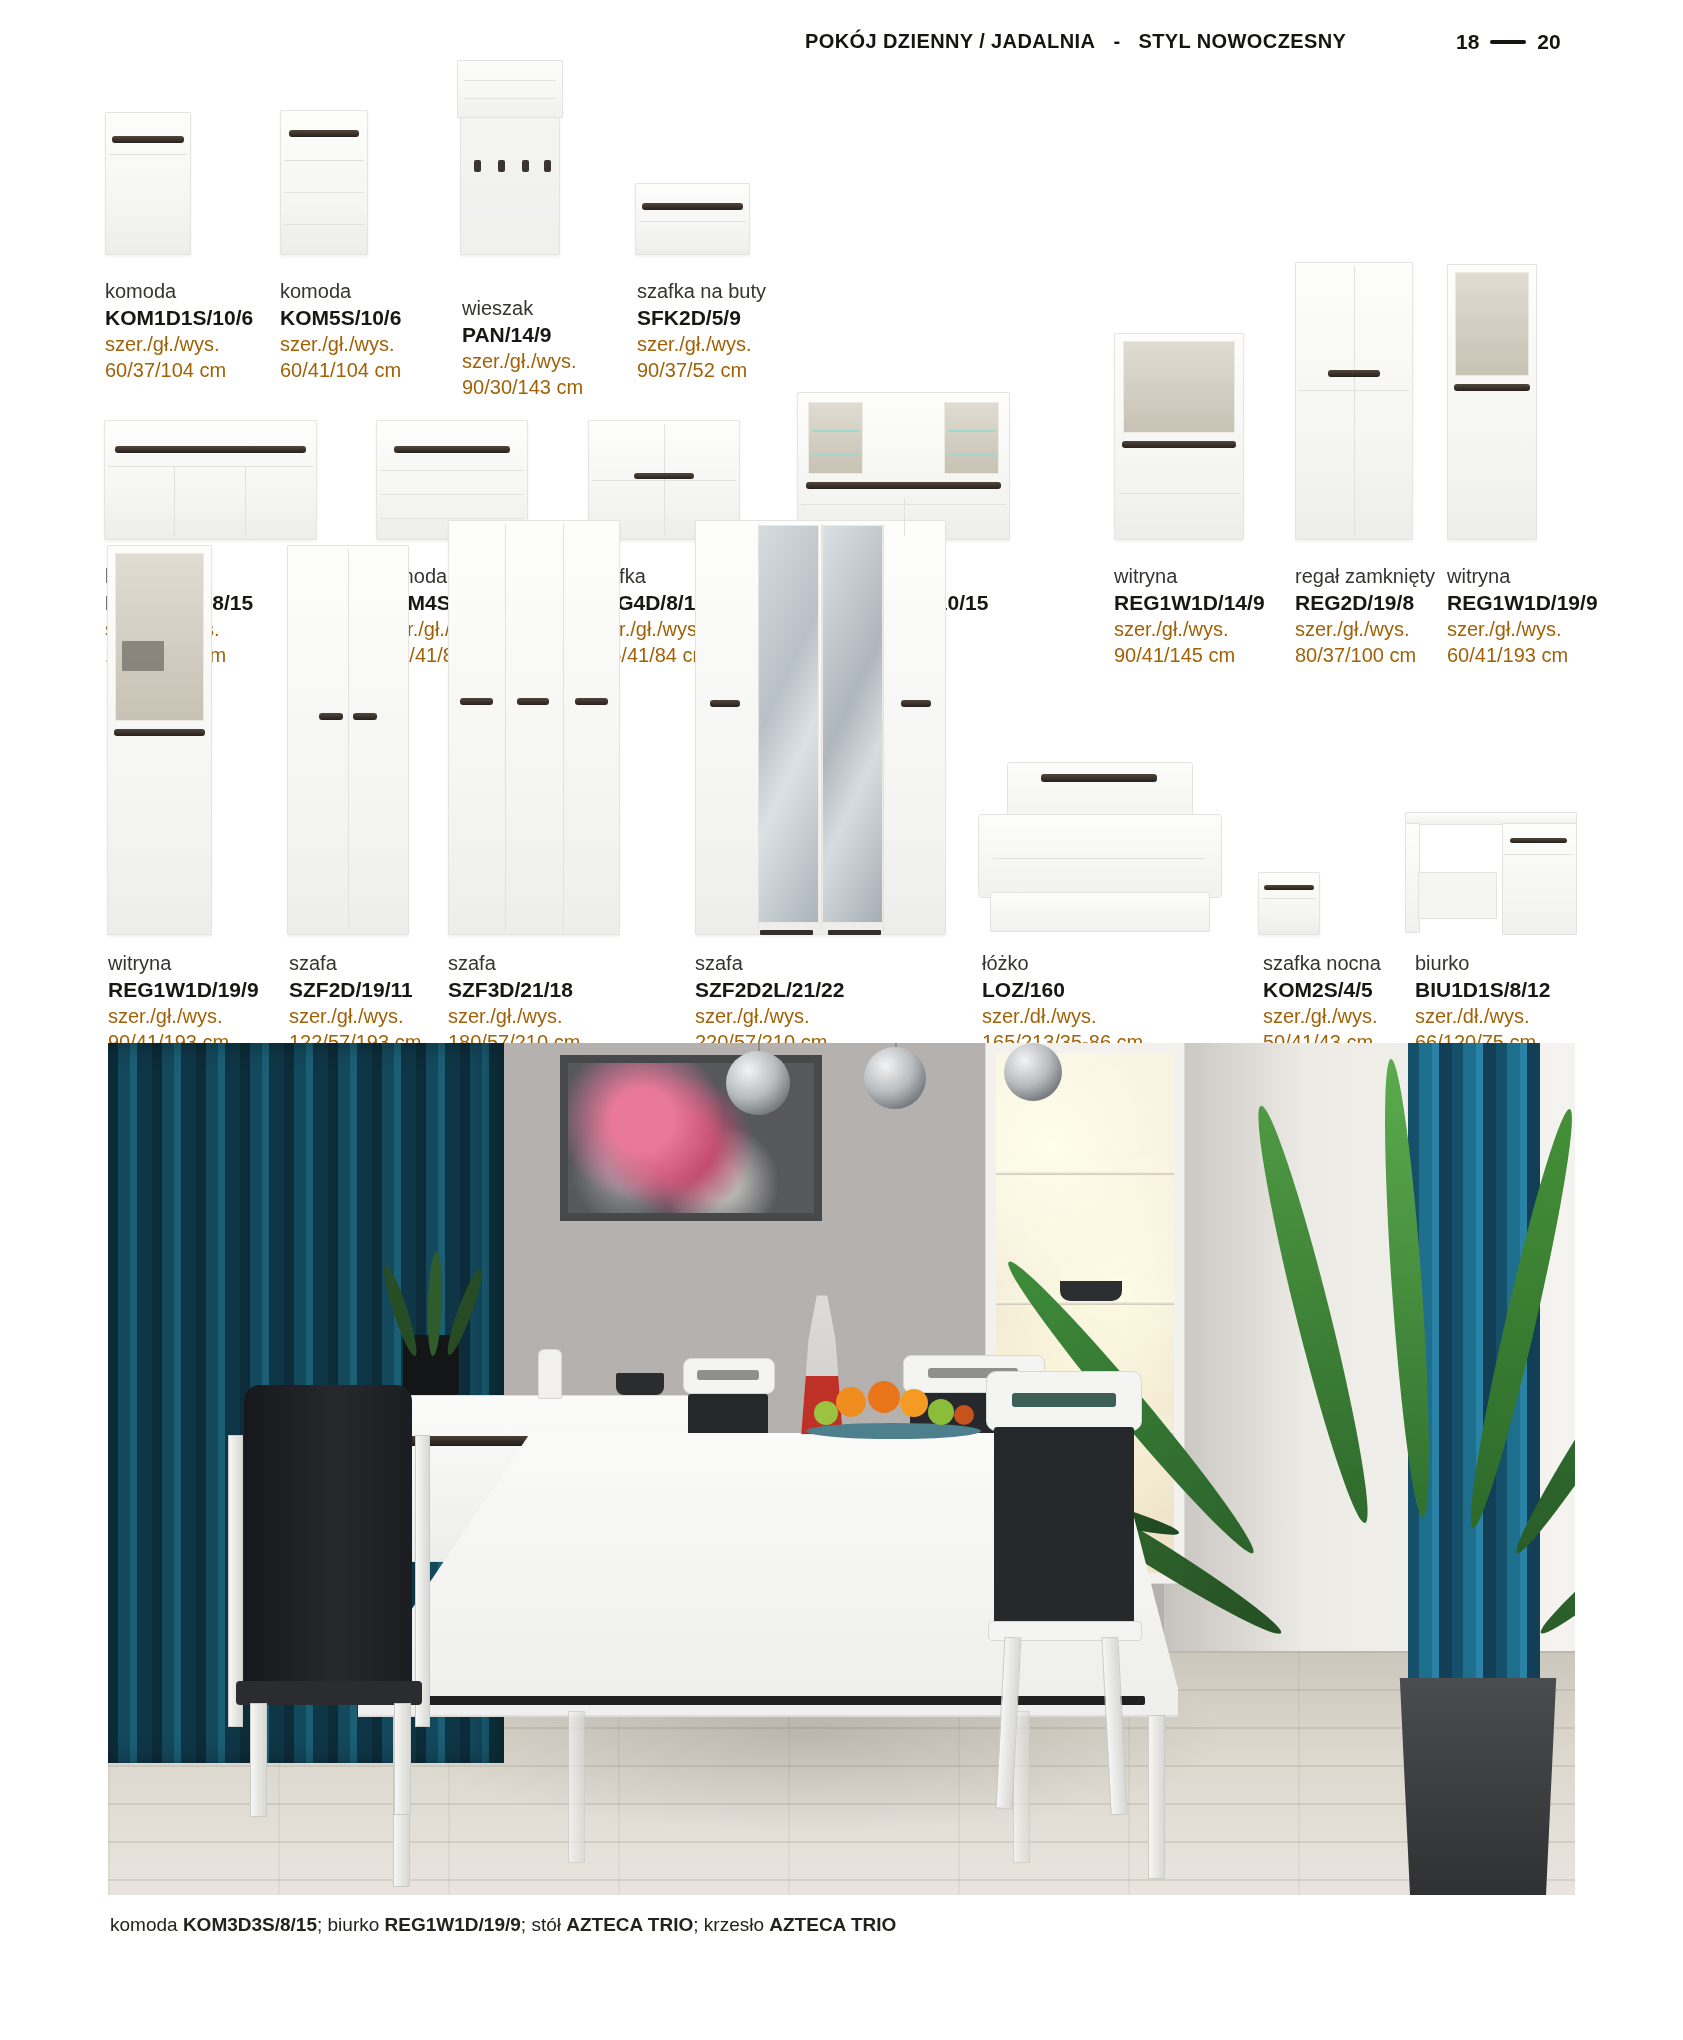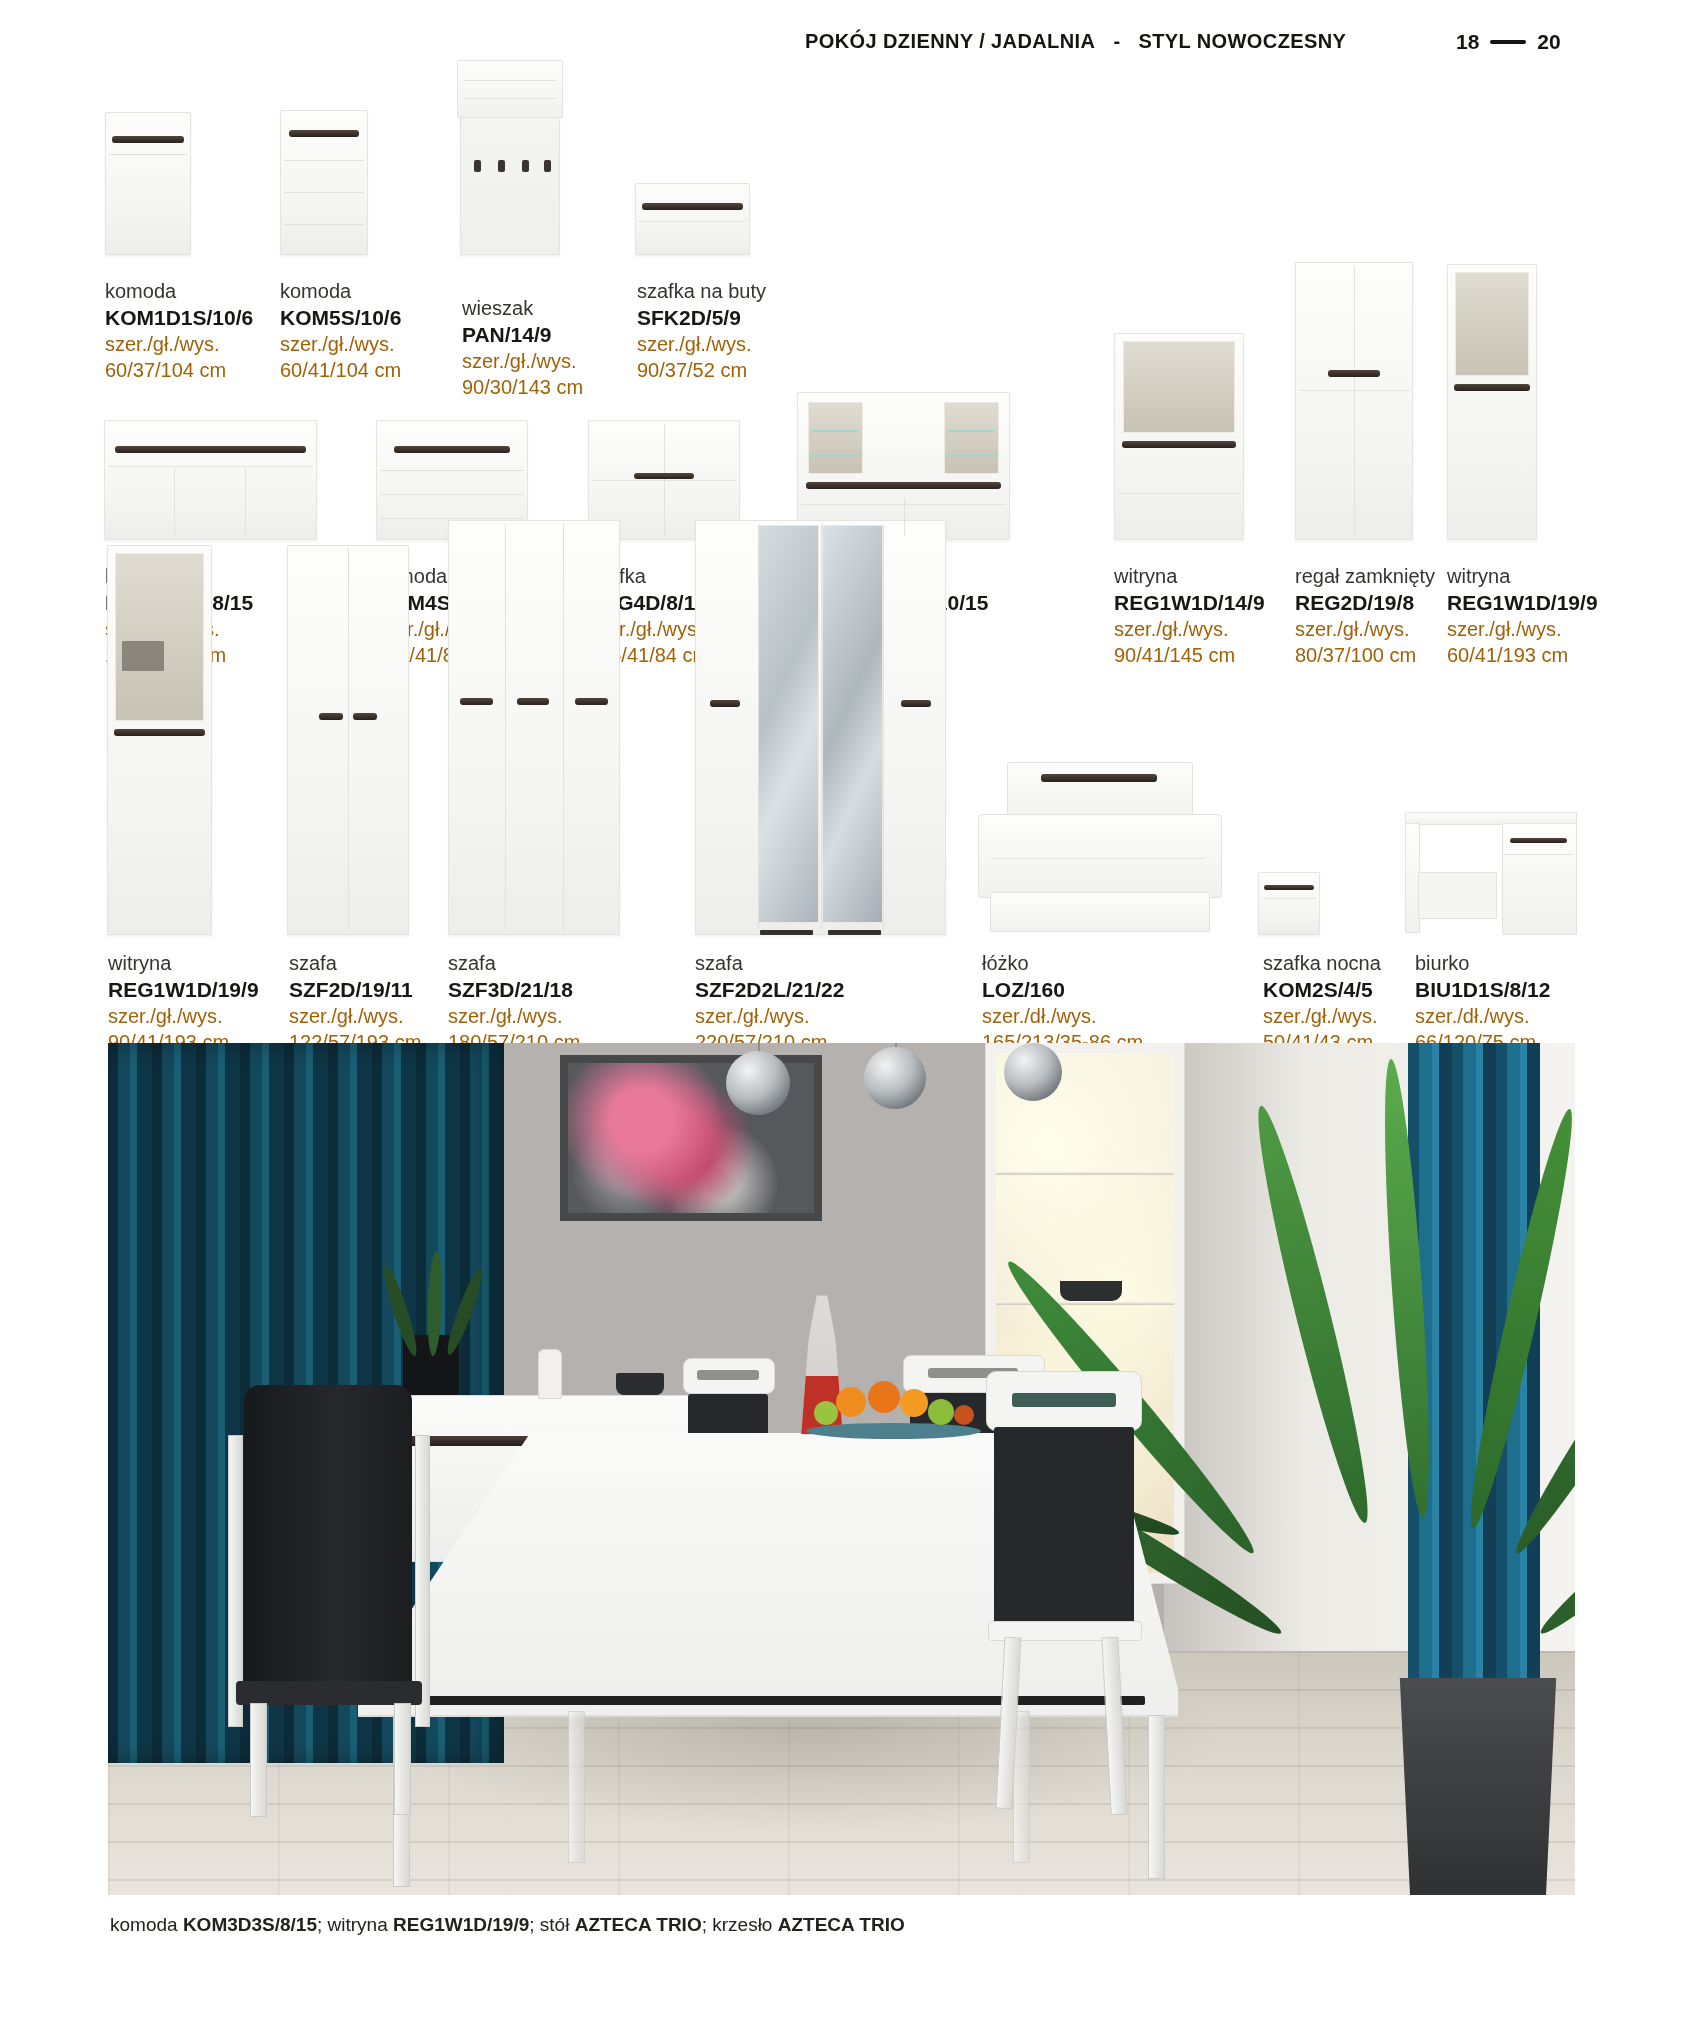--- a/index.html
+++ b/index.html
@@ -451,16 +451,16 @@
       <div class="wleg" style="left:12px;top:50px;height:290px;width:13px"></div>
       <div class="wleg" style="left:199px;top:50px;height:290px;width:13px"></div>
       <div style="position:absolute;left:20px;top:296px;width:186px;height:24px;background:#2a2c2f;border-radius:4px"></div>
       <div class="wleg" style="left:34px;top:318px;height:112px"></div>
       <div class="wleg" style="left:178px;top:318px;height:110px"></div>
     </div>
 
   </div>
 
   <div class="caption">
-    <span>komoda </span><span class="b">KOM3D3S/8/15</span><span>; witryna </span><span class="b">REG1W1D/19/9</span><span>; stół </span><span class="b">AZTECA TRIO</span><span>; krzesło </span><span class="b">AZTECA TRIO</span>
+    <span>komoda </span><span class="b">KOM3D3S/8/15</span><span>; biurko </span><span class="b">REG1W1D/19/9</span><span>; stół </span><span class="b">AZTECA TRIO</span><span>; krzesło </span><span class="b">AZTECA TRIO</span>
   </div>
 
 </div>
 
 </body></html>

